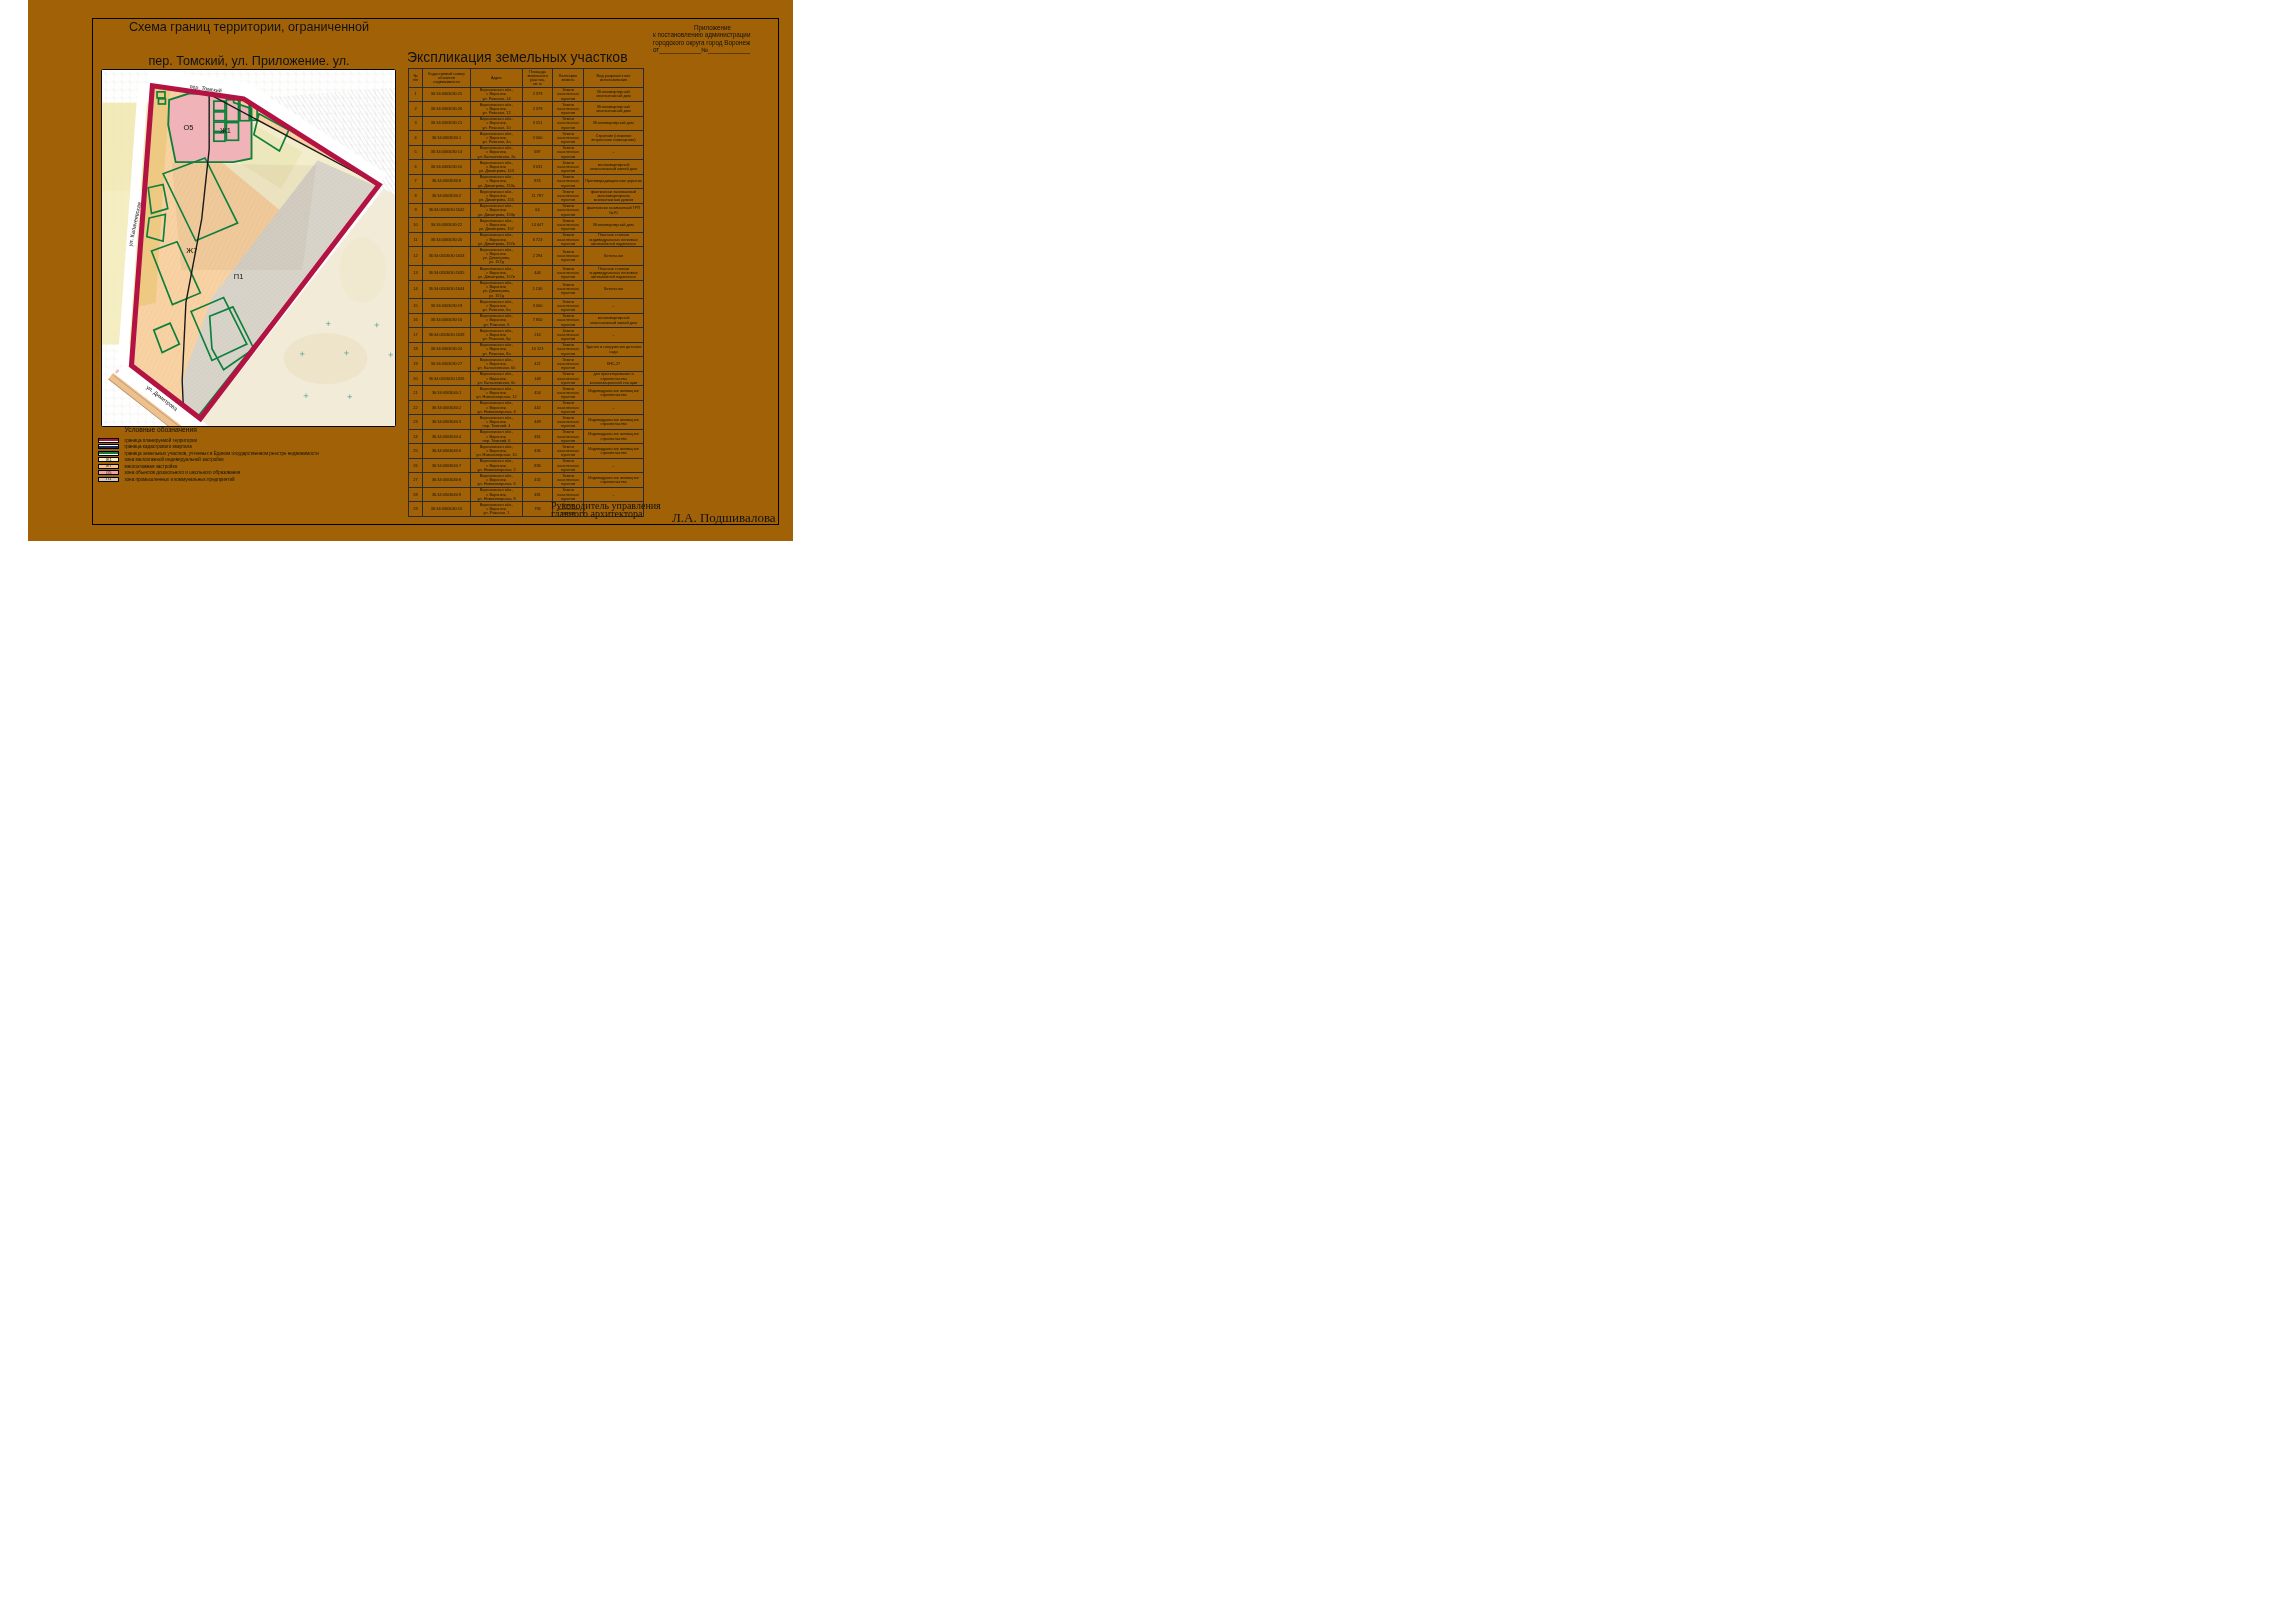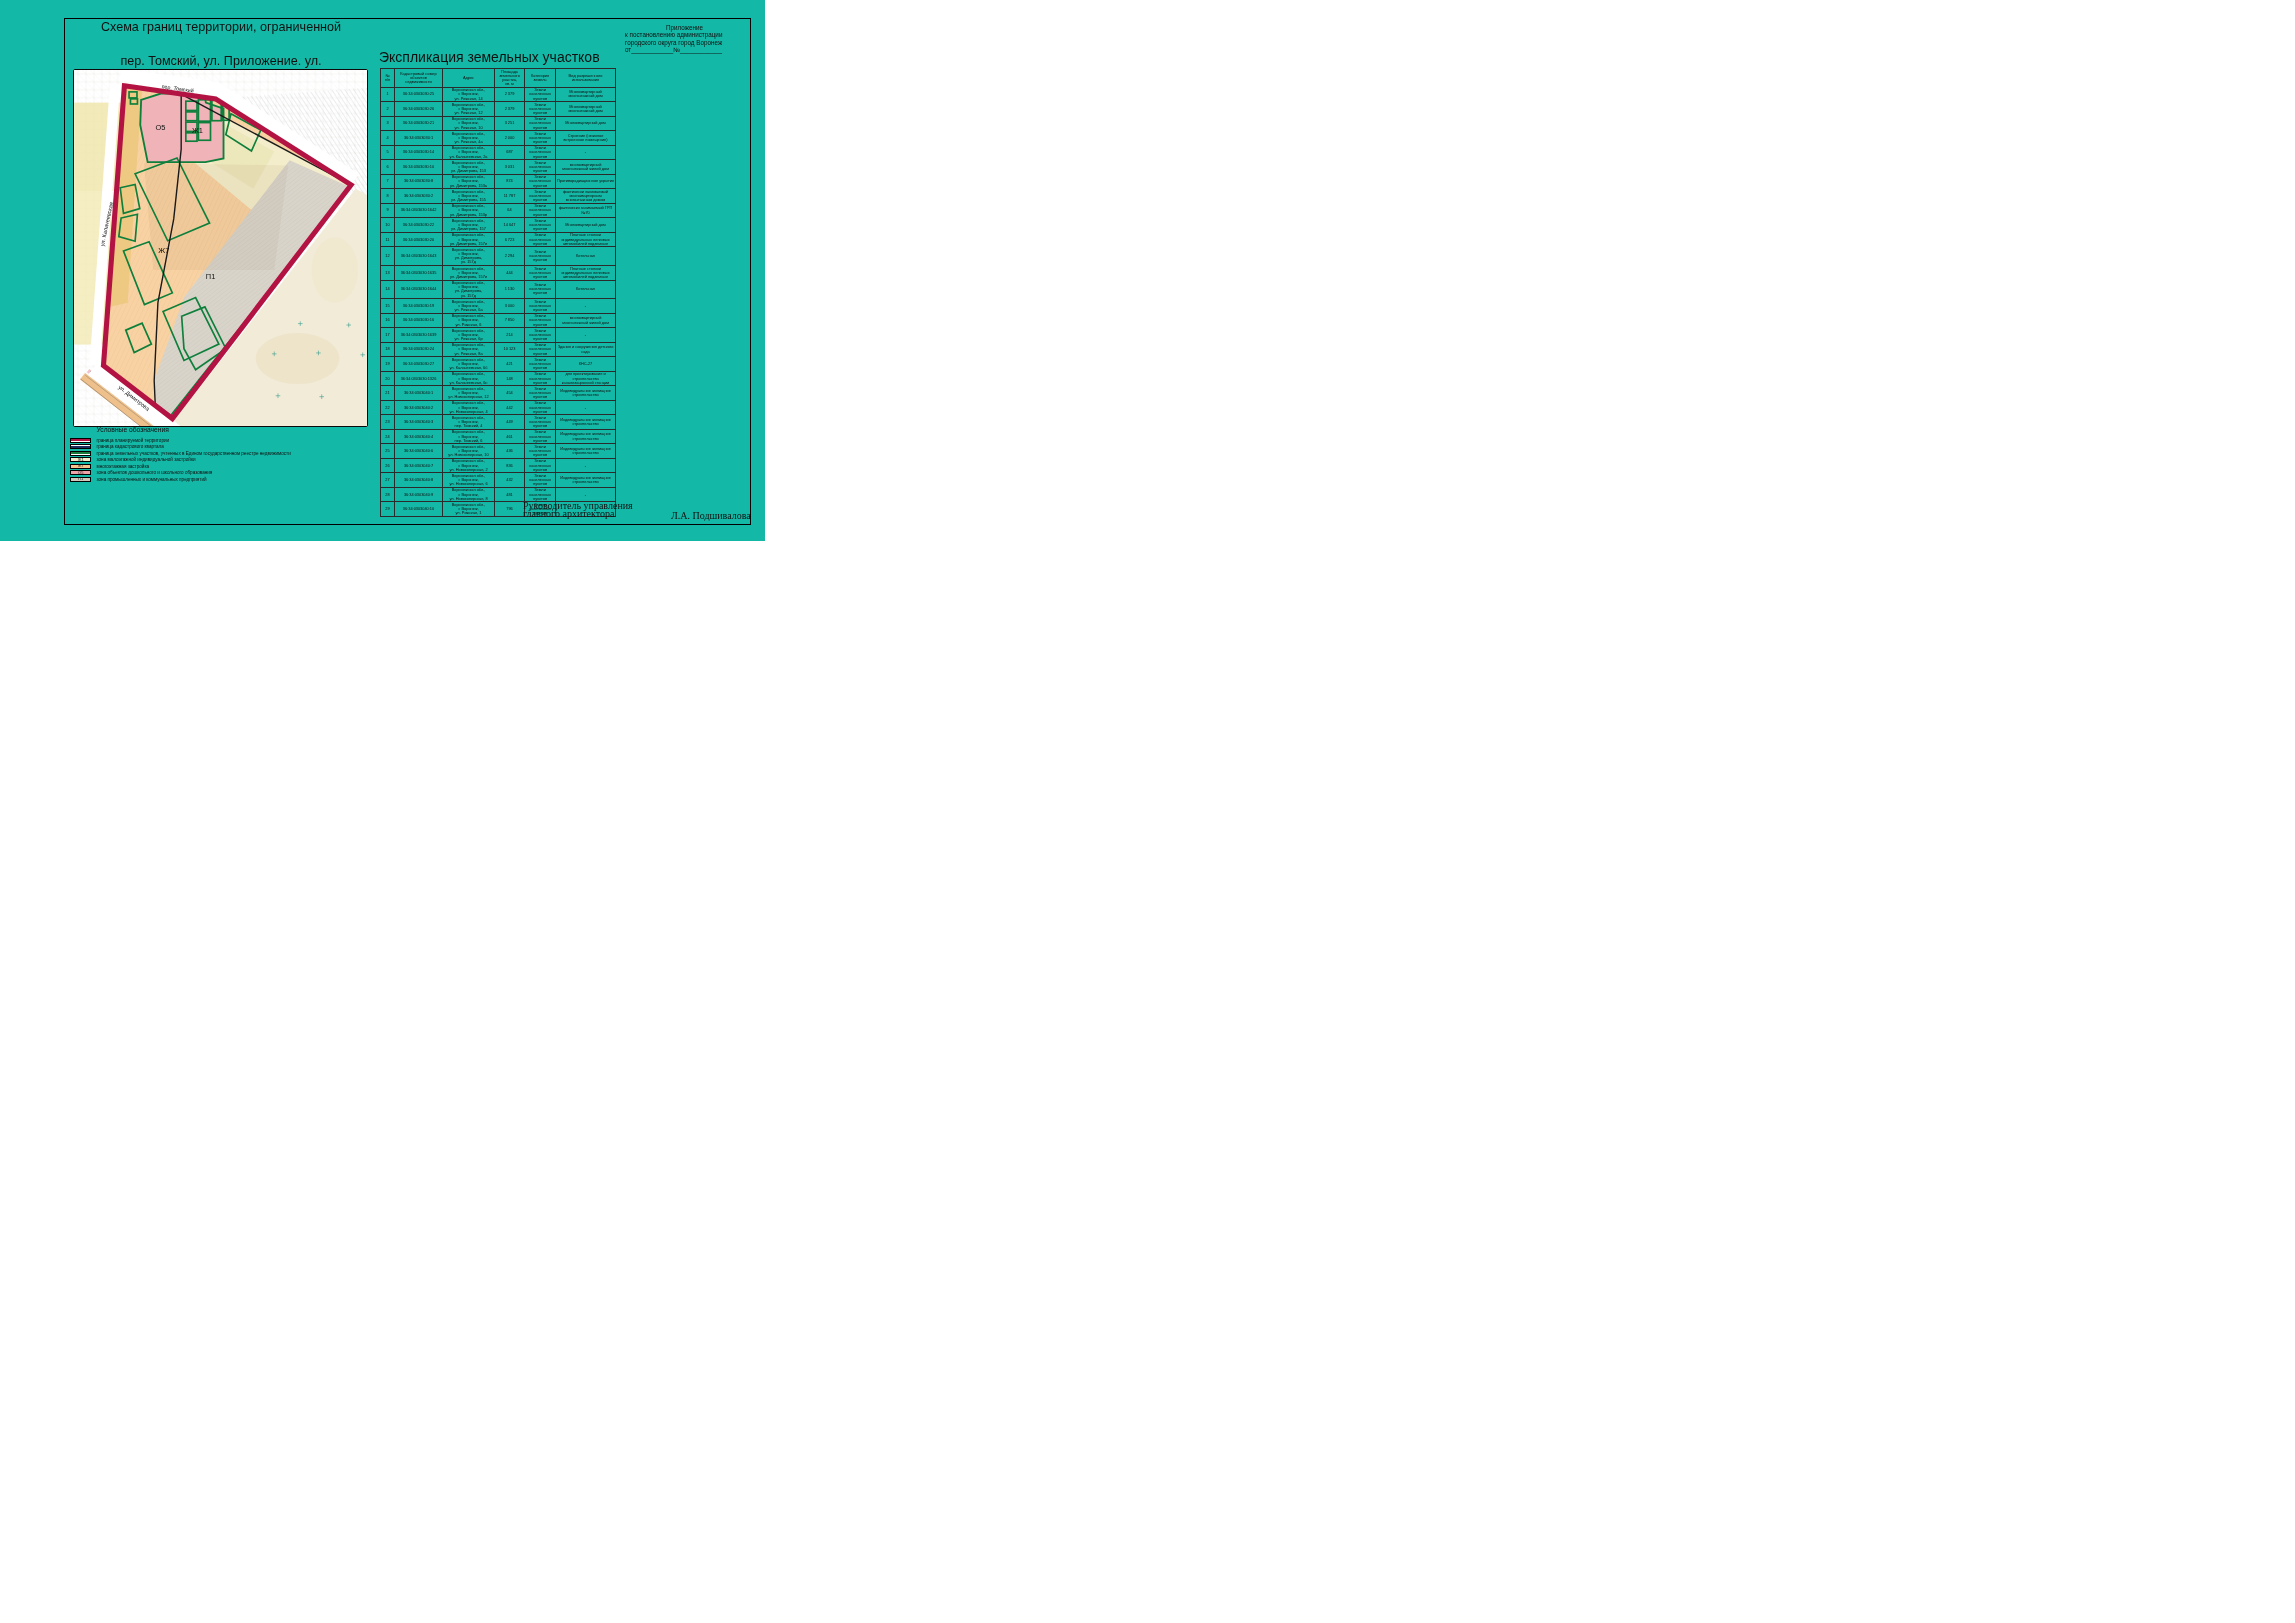--- a/index.html
+++ b/index.html
@@ -1,17 +1,17 @@
 <!DOCTYPE html>
 <html style="font-size:7.4px"><head>
 <meta charset="utf-8">
 <style>
   html,body{margin:0;padding:0;background:#ffffff;}
-  .page{position:relative;width:765px;height:541px;background:#14b8a6;
-        font-family:"Liberation Sans",sans-serif;color:#111;overflow:hidden;}
+  .page{position:relative;width:765px;height:541px;background:#a16207;
+        font-family:"Liberation Sans",sans-serif;color:#111;overflow:hidden;margin-left:28px;}
   .frame{position:absolute;left:64px;top:18px;width:685px;height:505px;border:0.9px solid #000;}
   .doc-title{position:absolute;left:78px;top:18.6px;width:286px;text-align:center;
              font-size:12.6px;line-height:17px;white-space:pre-line;}
   .annex{position:absolute;left:625px;top:24px;width:119px;font-size:6.3px;line-height:7.4px;}
   .annex .a1{text-align:center;}
   .map-wrap{position:absolute;left:73px;top:69px;width:293px;height:356px;
             border:1.9px solid #0a0a0a;border-radius:1.9px;background:#fff;}
   .tbl-title{position:absolute;left:379px;top:49px;font-size:14px;}
   table.expl{position:absolute;left:380px;top:68px;width:235px;border-collapse:collapse;
              table-layout:fixed;font-size:3.9px;line-height:1.07;}
@@ -23,21 +23,21 @@
   .legend{position:absolute;left:70px;top:426px;width:298px;}
   .legend-title{font-size:6.7px;margin-left:26.5px;margin-bottom:4.7px;}
   .legend-row{display:flex;align-items:center;margin-bottom:1.1px;height:5.4px;}
   .sw{width:21.4px;height:4.9px;border:0.7px solid #000;box-sizing:border-box;background:#fff;
       display:flex;align-items:center;justify-content:center;flex:none;}
   .sw .band{width:100%;height:2.1px;}
   .sw.zone{font-size:4px;line-height:1;}
   .legend-label{font-size:4.6px;margin-left:5.1px;white-space:nowrap;}
   .sig-pos{position:absolute;left:523px;top:502px;font-family:"Liberation Serif",serif;
            font-size:10px;line-height:8.4px;white-space:pre-line;}
-  .sig-name{position:absolute;left:671px;top:510px;font-family:"Liberation Serif",serif;font-size:10px;}
+  .sig-name{position:absolute;left:644px;top:510px;font-family:"Liberation Serif",serif;font-size:13px;}
   svg text{font-family:"Liberation Sans",sans-serif;fill:#111;}
 </style>
 </head>
 <body>
 
 <div class="page">
   <div class="frame"></div>
 
   <div class="doc-title"><span>Схема границ территории, ограниченной</span><br>
     <span>пер. Томский, ул. Приложение. ул. Калачеевская</span><br>

